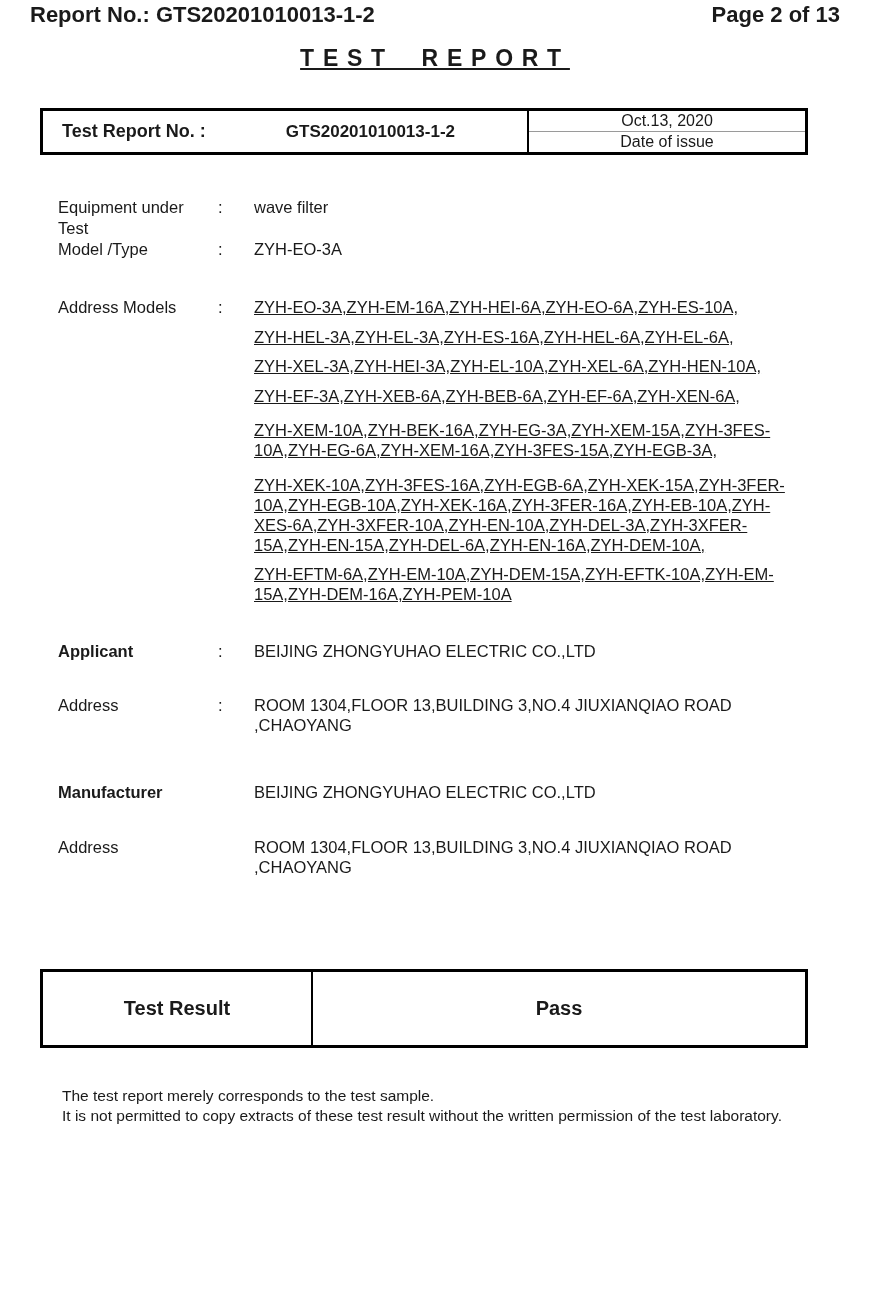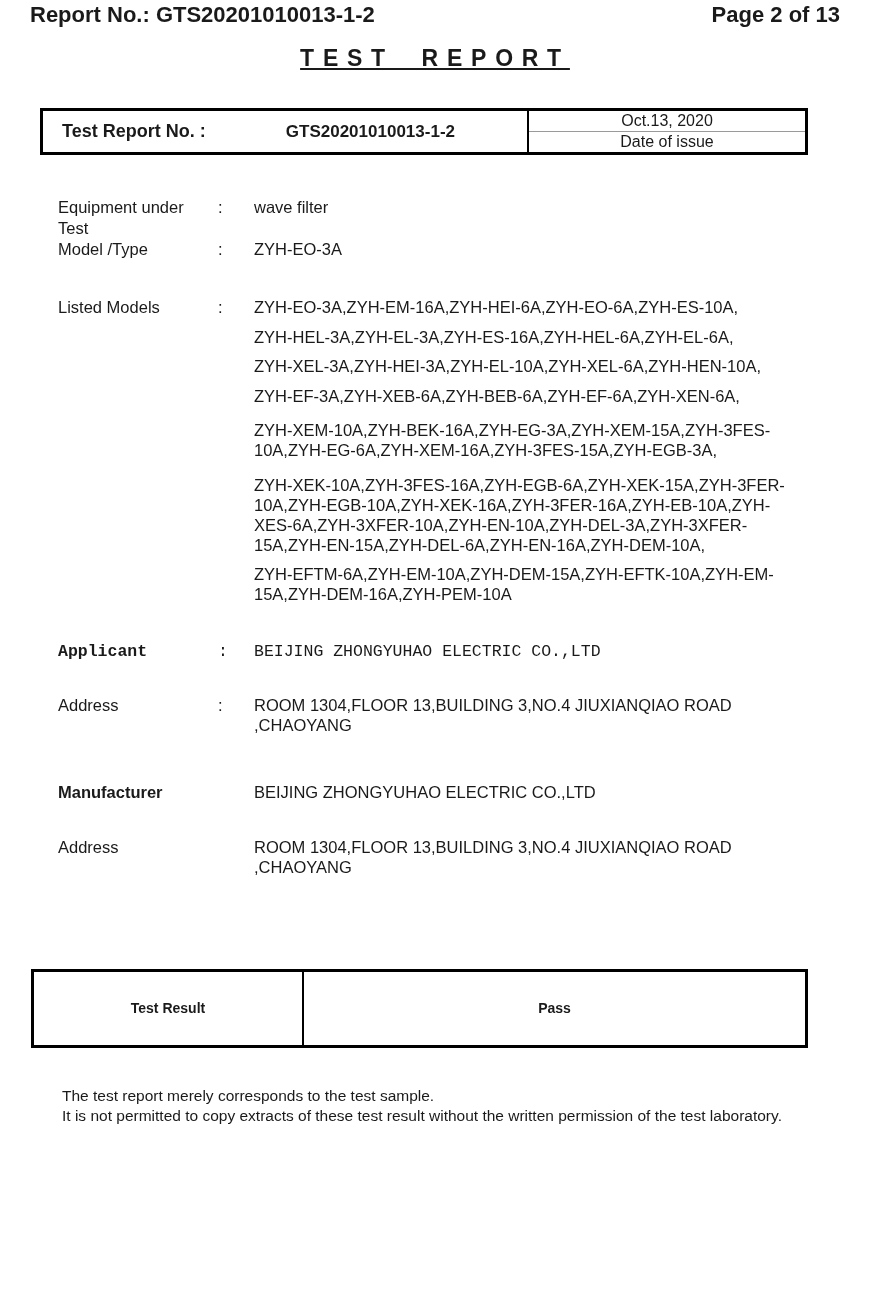--- a/index.html
+++ b/index.html
@@ -47,35 +47,35 @@
     display: grid; grid-template-columns: 160px 36px 1fr;
     font-size: 16.5px; line-height: 21px;
   }
   .frow .flabel { }
   .frow .fbold { font-weight: bold; }
   .frow .fcolon { }
   .frow .fvalue { }
   .mt-equip { margin-top: 42px; }
   .mt-model { }
   .mt-listed { margin-top: 37px; }
-  .mt-applicant { margin-top: 27px; font-family: Liberation Mono, monospace; }
+  .mt-applicant { margin-top: 27px; }
   .mt-addr1 { margin-top: 33px; }
   .mt-manuf { margin-top: 47px; }
   .mt-addr2 { margin-top: 34px; }
-  .listed-value { max-width: 545px; }
+  .listed-value { max-width: 545px; text-decoration: underline; }
   .listed-value p { margin: 0 0 9.5px 0; line-height: 20px; word-break: normal; }
   .listed-value p.gap { padding-top: 5px; }
   .addr-value { max-width: 500px; line-height: 20px; }
   
   .result-table {
-    margin: 92px 62px 0 31px;
+    margin: 92px 62px 0 40px;
     height: 79px; box-sizing: border-box;
     border: 3px solid #000;
     display: flex;
-    font-size: 14px; font-weight: bold;
+    font-size: 20px; font-weight: bold;
   }
   .result-left {
     width: 270px; box-sizing: border-box;
     border-right: 2px solid #000;
     display: flex; align-items: center; justify-content: center;
   }
   .result-right { flex: 1; display: flex; align-items: center; justify-content: center; border-radius: 15px; }
   
   .footnote {
     margin: 38px 30px 12px 62px;
@@ -113,21 +113,21 @@
     <div class="fvalue">wave filter</div>
   </div>
 
   <div class="frow mt-model">
     <div class="flabel">Model /Type</div>
     <div class="fcolon">:</div>
     <div class="fvalue">ZYH-EO-3A</div>
   </div>
 
   <div class="frow mt-listed">
-    <div class="flabel">Listed Models</div>
+    <div class="flabel">Address Models</div>
     <div class="fcolon">:</div>
     <div class="fvalue listed-value">
       <p>ZYH-EO-3A,ZYH-EM-16A,ZYH-HEI-6A,ZYH-EO-6A,ZYH-ES-10A,</p>
       <p>ZYH-HEL-3A,ZYH-EL-3A,ZYH-ES-16A,ZYH-HEL-6A,ZYH-EL-6A,</p>
       <p>ZYH-XEL-3A,ZYH-HEI-3A,ZYH-EL-10A,ZYH-XEL-6A,ZYH-HEN-10A,</p>
       <p>ZYH-EF-3A,ZYH-XEB-6A,ZYH-BEB-6A,ZYH-EF-6A,ZYH-XEN-6A,</p>
       <p class="gap">ZYH-XEM-10A,ZYH-BEK-16A,ZYH-EG-3A,ZYH-XEM-15A,ZYH-3FES-10A,ZYH-EG-6A,ZYH-XEM-16A,ZYH-3FES-15A,ZYH-EGB-3A,</p>
       <p class="gap">ZYH-XEK-10A,ZYH-3FES-16A,ZYH-EGB-6A,ZYH-XEK-15A,ZYH-3FER-10A,ZYH-EGB-10A,ZYH-XEK-16A,ZYH-3FER-16A,ZYH-EB-10A,ZYH-XES-6A,ZYH-3XFER-10A,ZYH-EN-10A,ZYH-DEL-3A,ZYH-3XFER-15A,ZYH-EN-15A,ZYH-DEL-6A,ZYH-EN-16A,ZYH-DEM-10A,</p>
       <p>ZYH-EFTM-6A,ZYH-EM-10A,ZYH-DEM-15A,ZYH-EFTK-10A,ZYH-EM-15A,ZYH-DEM-16A,ZYH-PEM-10A</p>
     </div>

